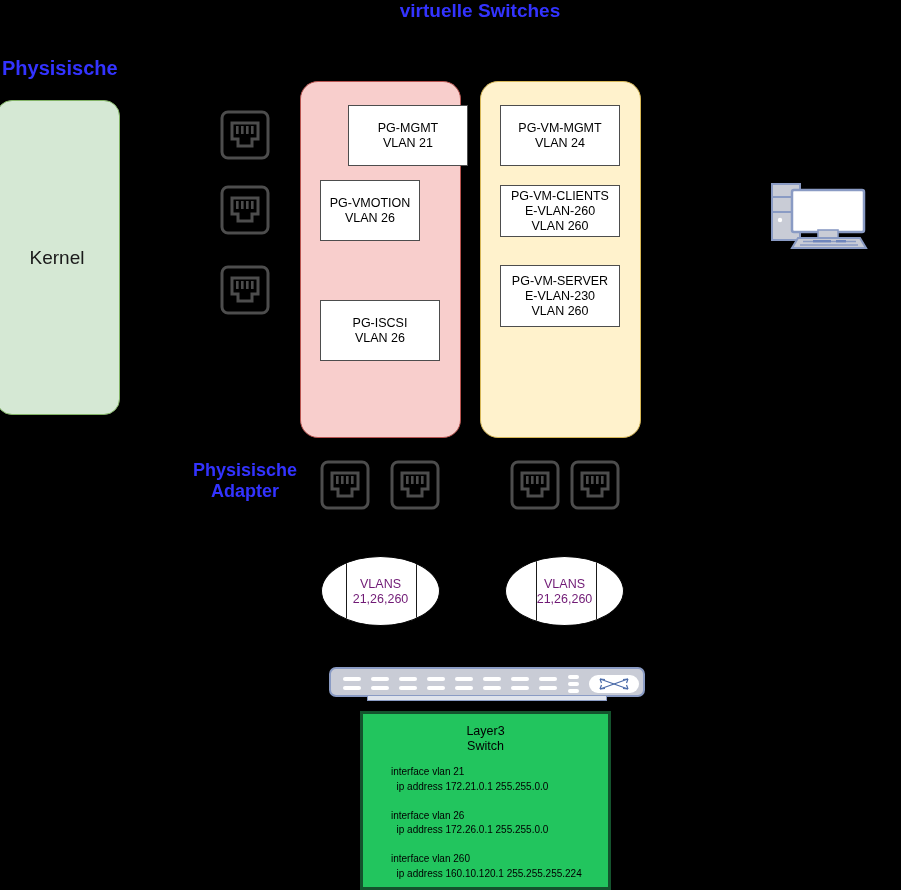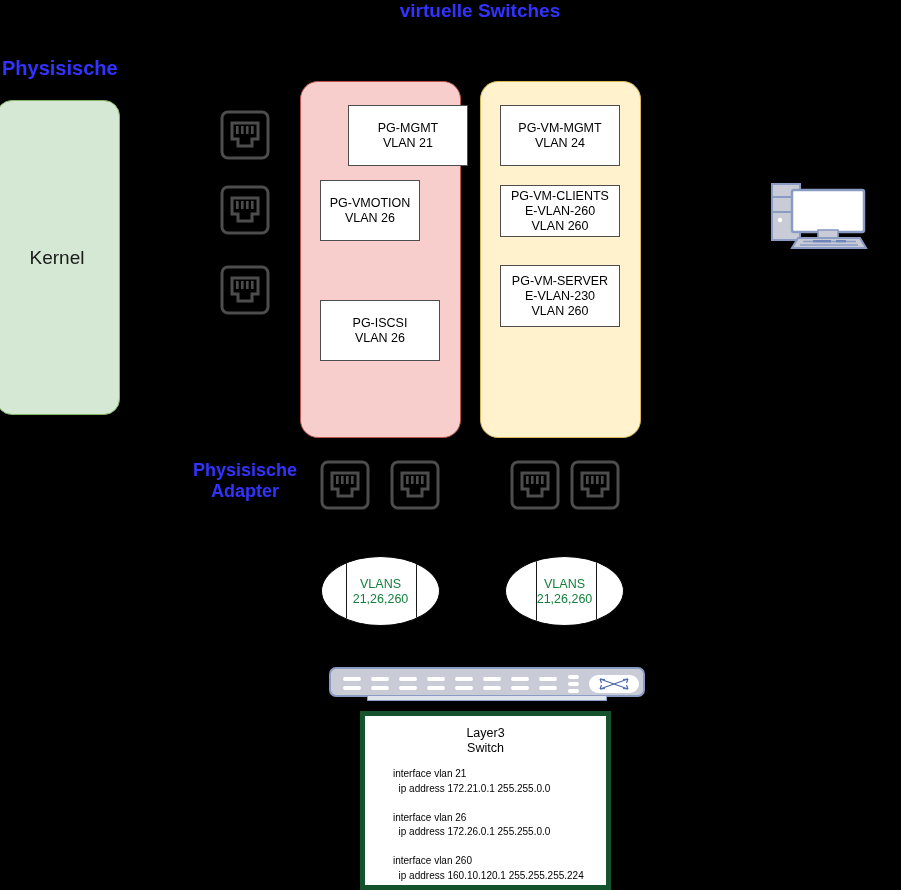--- a/index.html
+++ b/index.html
@@ -148,21 +148,21 @@
     width: 1px;
     height: 70px;
     background: #1a1a1a;
   }
   .trunk-text {
     position: absolute;
     left: 0;
     top: 20px;
     width: 100%;
     text-align: center;
-    color: #15803d;
+    color: #701a75;
     font-size: 12.5px;
     line-height: 15px;
     z-index: 2;
   }
 
   
   #switch-device {
     position: absolute;
     left: 329px;
     top: 667px;
@@ -216,22 +216,22 @@
   }
   #switch-logo svg { display: block; width: 50px; height: 18px; }
 
   
   #l3-config-box {
     position: absolute;
     left: 360px;
     top: 711px;
     width: 251px;
     height: 179px;
-    background: #ffffff;
-    border: 5px solid #14532d;
+    background: #22c55e;
+    border: 3px solid #14532d;
     box-sizing: border-box;
     overflow: hidden;
     color: #000000;
   }
   #l3-title {
     text-align: center;
     font-size: 12.5px;
     line-height: 15px;
     padding-top: 10px;
   }

